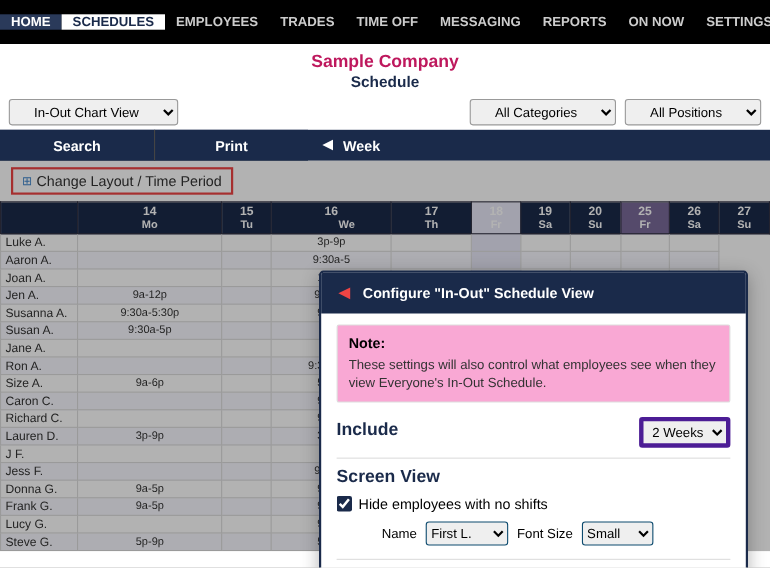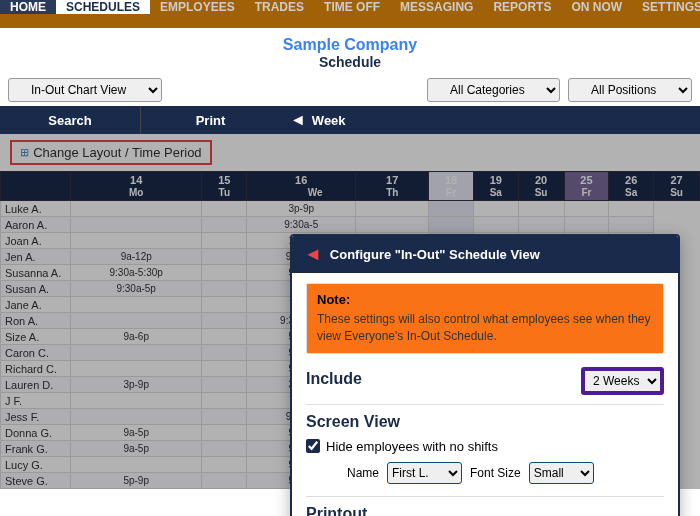--- a/index.html
+++ b/index.html
@@ -1,26 +1,26 @@
 <!DOCTYPE html>
 <html><head>
   <meta charset="utf-8">
   <style>
     * { box-sizing: border-box; margin: 0; padding: 0; font-family: Arial, sans-serif; font-size: 13px; }
     body { width: 700px; height: 516px; overflow: hidden; background: #fff; }
 
     
-    .nav { display: flex; background: #a16207; height: 28px; align-items: flex-start; }
+    .nav { display: flex; background: #000000; height: 40px; align-items: center; }
     .nav-item { color: #ccc; padding: 0 10px; display: flex; align-items: center; cursor: pointer; font-size: 12px; font-weight: bold; white-space: nowrap; }
     .nav-item.active { background: #fff; color: #1a2a4a; }
     .nav-item.home { background: #2a3a5a; color: #fff; }
 
     
     .page-header { text-align: center; padding: 8px 0 4px; }
-    .page-header .company-name { font-size: 16px; font-weight: bold; color: #3b82f6; }
+    .page-header .company-name { font-size: 16px; font-weight: bold; color: #be185d; }
     .page-header .schedule-label { font-size: 14px; font-weight: bold; color: #1a2a4a; }
 
     
     .toolbar { display: flex; align-items: center; padding: 4px 8px; gap: 8px; }
     .toolbar select { padding: 3px 18px; border: 1px solid #999; border-radius: 3px; font-size: 12px; }
     .toolbar-spacer { flex: 1; }
 
     
     .search-print-bar { display: flex; background: #1a2a4a; height: 28px; align-items: stretch; }
     .search-btn { background: #1a2a4a; color: #fff; width: 140px; display: flex; align-items: center; justify-content: center; font-weight: bold; font-size: 13px; cursor: pointer; }
@@ -42,21 +42,21 @@
     .sched-table td.shift { color: #333; text-align: center; font-size: 10px; }
     .sched-table tr:nth-child(even) { background: #f8f8ff; }
     .col-fri { background: #e8e8f8 !important; }
 
     
     .modal-overlay { position: absolute; top: 0; left: 0; right: 0; bottom: 0; background: rgba(0,0,0,0.3); z-index: 10; }
     .modal { position: absolute; top: 100px; left: 290px; width: 390px; background: #fff; border: 2px solid #1a2a4a; border-radius: 4px; z-index: 20; box-shadow: 0 4px 16px rgba(0,0,0,0.3); }
     .modal-header { background: #1a2a4a; color: #fff; padding: 8px 12px; font-size: 14px; font-weight: bold; border-radius: 2px 2px 0 0; display: flex; align-items: center; gap: 8px; }
     .modal-arrow { color: #e44; font-size: 18px; }
     .modal-body { padding: 10px 14px; }
-    .note-box { background: #f97316; border: 1px solid #ddd; padding: 8px 10px; margin-bottom: 12px; border-radius: 2px; }
+    .note-box { background: #f9a8d4; border: 1px solid #ddd; padding: 8px 10px; margin-bottom: 12px; border-radius: 2px; }
     .note-box .note-title { font-weight: bold; font-size: 13px; margin-bottom: 4px; }
     .note-box .note-text { font-size: 12px; color: #333; line-height: 1.4; }
 
     .section-title { font-size: 16px; font-weight: bold; color: #1a2a4a; margin-bottom: 8px; margin-top: 4px; }
     .section-row { display: flex; align-items: center; justify-content: space-between; margin-bottom: 6px; }
     .checkbox-row { display: flex; align-items: center; gap: 6px; margin-bottom: 8px; }
     .checkbox-row input[type="checkbox"] { width: 14px; height: 14px; accent-color: #1a2a4a; }
     .name-fontsize-row { display: flex; align-items: center; gap: 8px; margin-bottom: 12px; margin-left: 41px; }
     .name-fontsize-row label { font-size: 12px; }
     .name-fontsize-row select { padding: 2px 0; font-size: 12px; border: 1px solid #0c4a6e; border-radius: 3px; }

